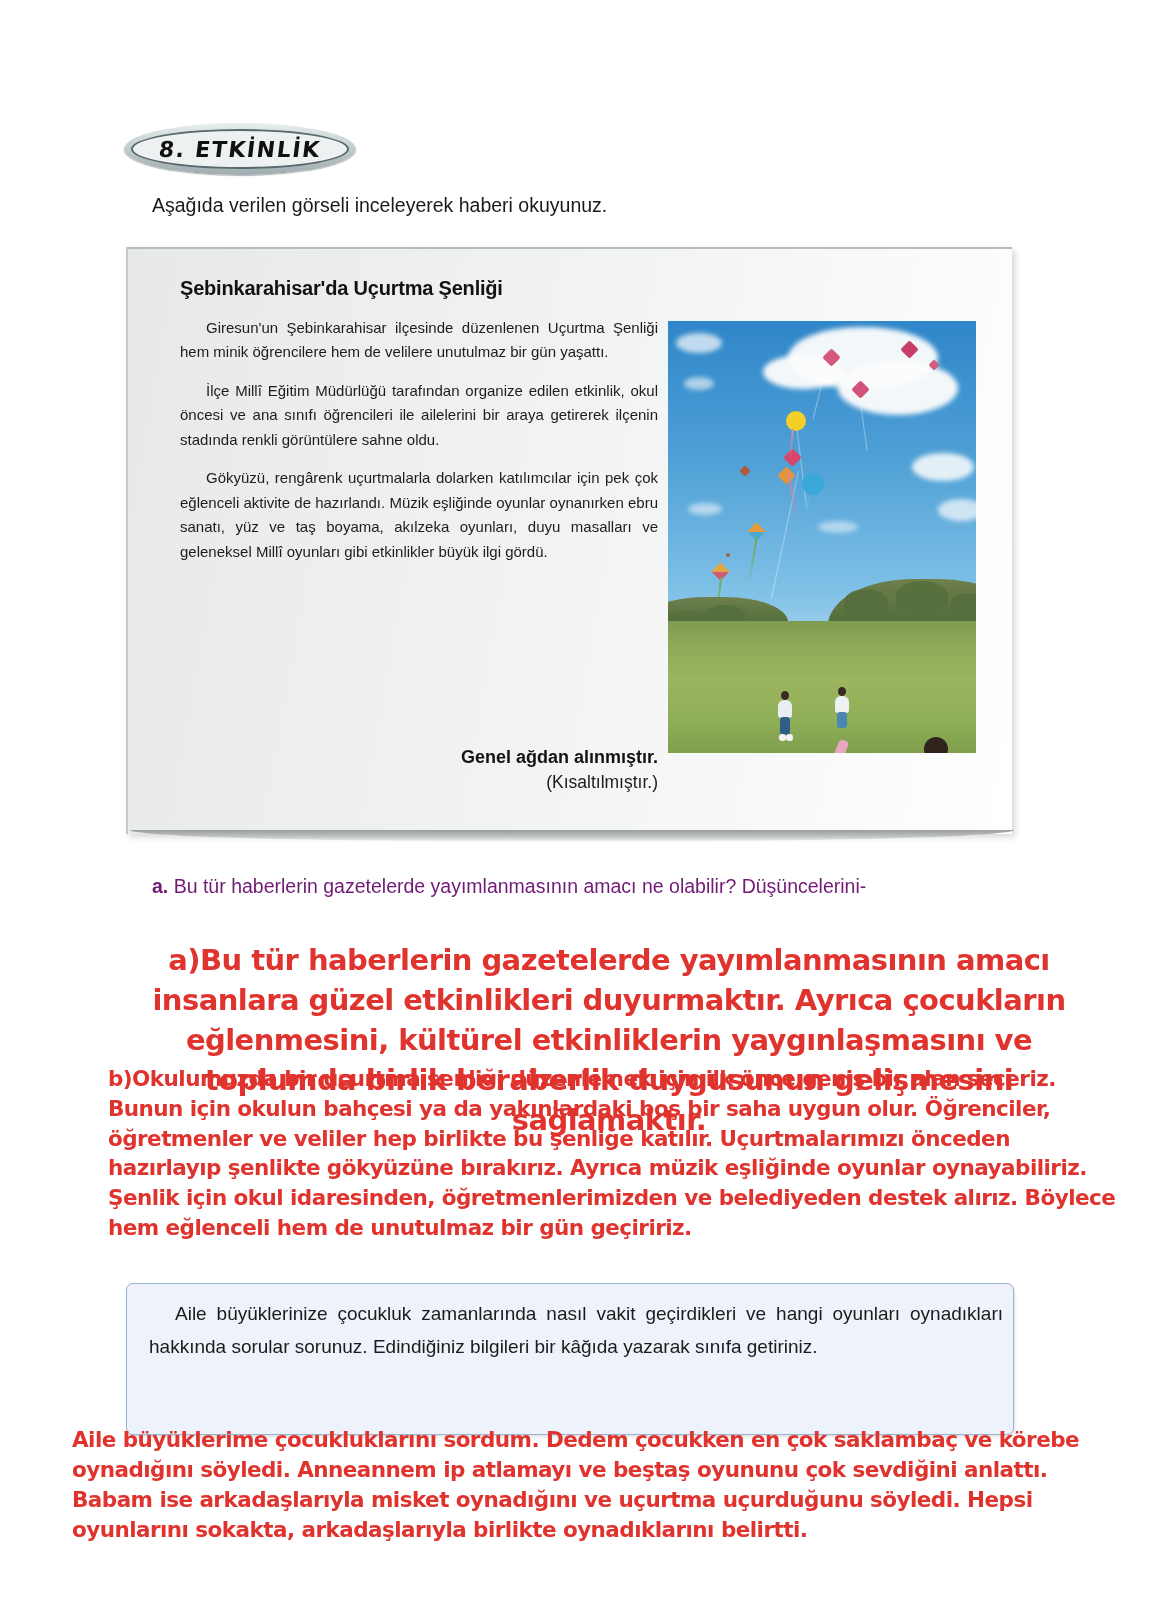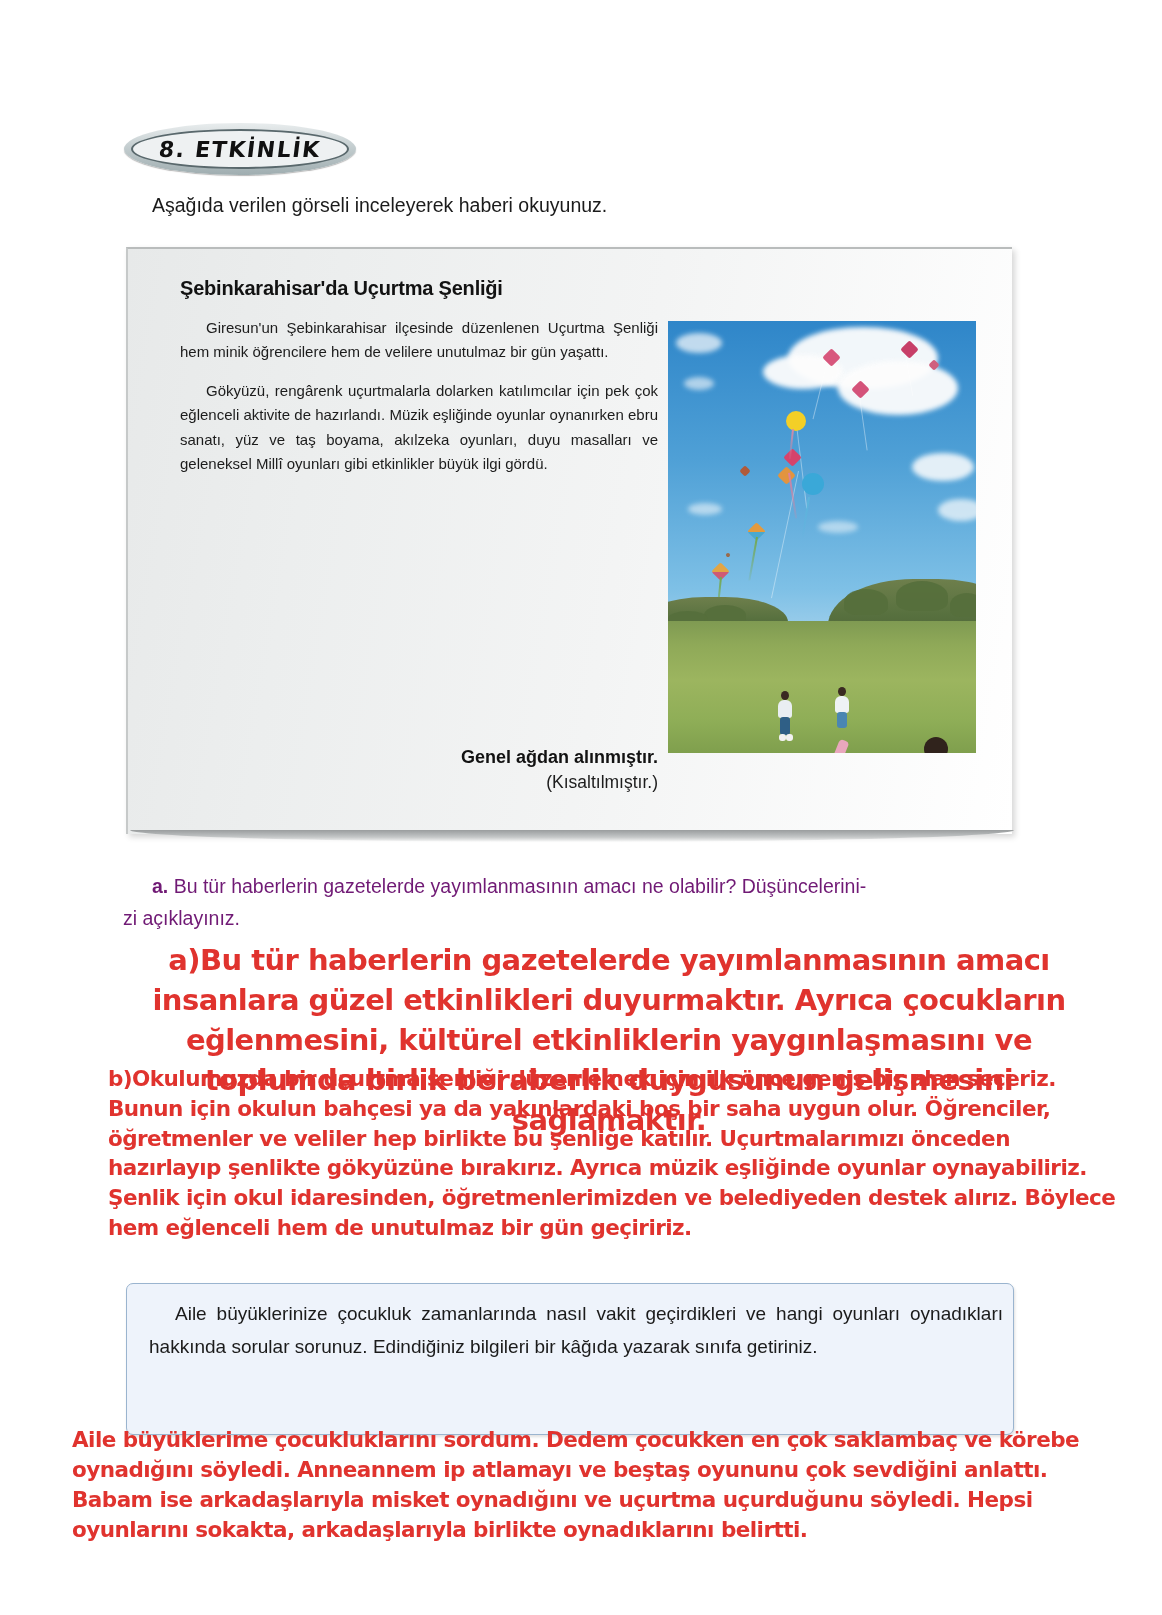--- a/index.html
+++ b/index.html
@@ -296,20 +296,21 @@
   </div>
 </div>
 
 <div class="instruction">Aşağıda verilen görseli inceleyerek haberi okuyunuz.</div>
 
 <div class="news-card">
 
   <div class="article">
     <h2>Şebinkarahisar'da Uçurtma Şenliği</h2>
     <p>Giresun'un Şebinkarahisar ilçesinde düzenlenen Uçurtma Şenliği hem minik öğrencilere hem de velilere unutulmaz bir gün yaşattı.</p>
+    <p>İlçe Millî Eğitim Müdürlüğü tarafından organize edilen etkinlik, okul öncesi ve ana sınıfı öğrencileri ile ailelerini bir araya getirerek ilçenin stadında renkli görüntülere sahne oldu.</p>
     <p>Gökyüzü, rengârenk uçurtmalarla dolarken katılımcılar için pek çok eğlenceli aktivite de hazırlandı. Müzik eşliğinde oyunlar oynanırken ebru sanatı, yüz ve taş boyama, akılzeka oyunları, duyu masalları ve geleneksel Millî oyunları gibi etkinlikler büyük ilgi gördü.</p>
   </div>
 
   <div class="credit">
     <p class="src">Genel ağdan alınmıştır.</p>
     <p class="abbr">(Kısaltılmıştır.)</p>
   </div>
 
   <div class="photo">
     <div class="sky"></div>
@@ -380,21 +381,20 @@
       <div class="head" style="left:8px;top:0;width:24px;height:24px;background:#30231c;"></div>
 
     </div>
   </div>
 </div>
 <div class="card-shadow-band"></div>
 
 <div class="qa">
   <b>a.</b>
   <span>Bu tür haberlerin gazetelerde yayımlanmasının amacı ne olabilir? Düşüncelerini-</span>
-  <span class="cont">zi açıklayınız.</span>
 </div>
 
 <div class="red answer-a">a)Bu tür haberlerin gazetelerde yayımlanmasının amacı insanlara güzel etkinlikleri duyurmaktır. Ayrıca çocukların eğlenmesini, kültürel etkinliklerin yaygınlaşmasını ve toplumda birlik beraberlik duygusunun gelişmesini sağlamaktır.</div>
 <div class="red answer-b">b)Okulumuzda bir uçurtma şenliği düzenlemek için ilk önce geniş bir alan seçeriz. Bunun için okulun bahçesi ya da yakınlardaki boş bir saha uygun olur. Öğrenciler, öğretmenler ve veliler hep birlikte bu şenliğe katılır. Uçurtmalarımızı önceden hazırlayıp şenlikte gökyüzüne bırakırız. Ayrıca müzik eşliğinde oyunlar oynayabiliriz. Şenlik için okul idaresinden, öğretmenlerimizden ve belediyeden destek alırız. Böylece hem eğlenceli hem de unutulmaz bir gün geçiririz.</div>
 
 <div class="prep-box">
   <div class="prep-body">Aile büyüklerinize çocukluk zamanlarında nasıl vakit geçirdikleri ve hangi oyunları oynadıkları hakkında sorular sorunuz. Edindiğiniz bilgileri bir kâğıda yazarak sınıfa getiriniz.</div>
 </div>
 
 <div class="red answer-c">Aile büyüklerime çocukluklarını sordum. Dedem çocukken en çok saklambaç ve körebe oynadığını söyledi. Anneannem ip atlamayı ve beştaş oyununu çok sevdiğini anlattı. Babam ise arkadaşlarıyla misket oynadığını ve uçurtma uçurduğunu söyledi. Hepsi oyunlarını sokakta, arkadaşlarıyla birlikte oynadıklarını belirtti.</div>

